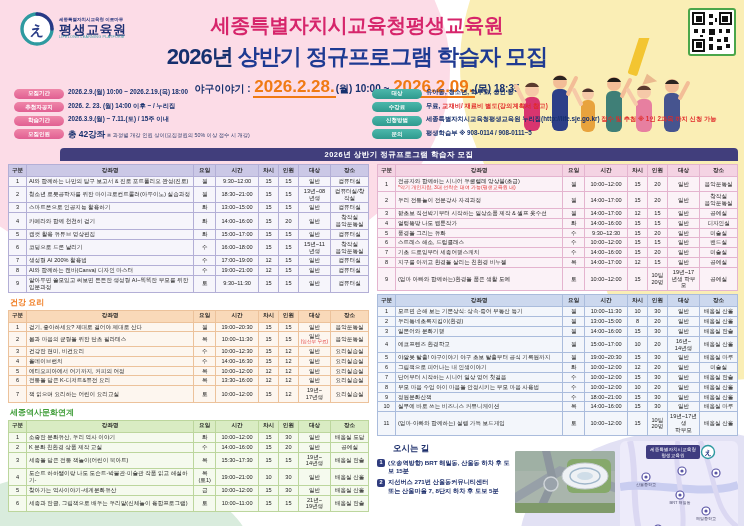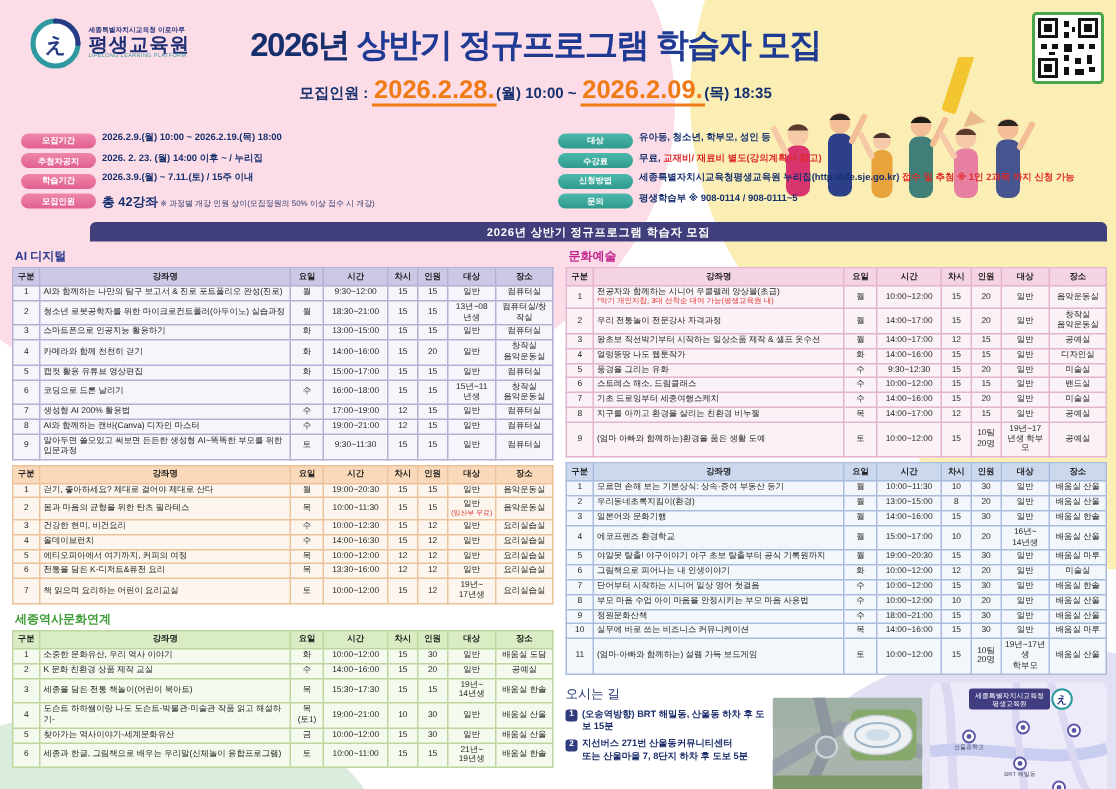--- a/index.html
+++ b/index.html
@@ -64,21 +64,21 @@
   td{font-size:5.6px;padding:1px 2px;text-align:center;color:#222;line-height:1.22;white-space:pre-line;word-break:break-all;}
   th,td{border:0.5px solid var(--bd);}
   tbody td{background:var(--rowbg);}
   td.tl{text-align:left;}
   td .note{display:block;color:#e03131;font-size:5px;line-height:1.1;}
   td .tgn{display:block;color:#e03131;font-size:4.6px;line-height:1.05;}
 
   
   .dir{position:relative;margin-top:2px;display:flex;gap:5px;}
   .dir-text{flex:1;min-width:0;}
-  .dir-title{font-size:8.5px;font-weight:normal;color:#1c2e6b;margin:2px 0 4px 0;}
+  .dir-title{font-size:8.5px;font-weight:bold;color:#1c2e6b;margin:2px 0 4px 16px;}
   .dir-item{display:flex;gap:3px;margin-bottom:3px;font-size:6.2px;font-weight:bold;color:#1c2e6b;line-height:1.35;white-space:pre-line;}
   .dbadge{flex:0 0 8px;height:8px;background:#2f3c7e;color:#fff;font-size:5.5px;border-radius:2px;
     display:flex;align-items:center;justify-content:center;margin-top:.5px;}
   .photo{flex:0 0 100px;height:62px;margin-top:10px;border-radius:2px;overflow:hidden;}
   .mapbox{flex:0 0 118px;height:102px;}
   .photo svg,.mapbox svg{width:100%;height:100%;display:block;}
 </style>
 </head>
 <body>
 
@@ -97,22 +97,23 @@
       <text x="17" y="22.5" text-anchor="middle" font-size="14" font-weight="bold" fill="#273a86">え</text>
     </svg>
     <div class="logo-texts">
       <span class="logo-small">세종특별자치시교육청 이로마루</span>
       <span class="logo-name">평생교육원</span>
       <span class="logo-tag">LIFELONG LEARNING PLATFORM</span>
     </div>
   </div>
 
   <div class="htitle">
+    <div class="t1">세종특별자치시교육청평생교육원</div>
     <div class="t2"><span class="y">2026년</span><span> 상반기 정규프로그램 학습자 모집</span></div>
-    <div class="t3"><span>모집인원 : </span><span class="big">2026.2.28.</span><span>(월) 10:00 ~ </span><span class="big">2026.2.09.</span><span>(목) 18:35</span></div>
+    <div class="t3"><span>야구이야기 : </span><span class="big">2026.2.28.</span><span>(월) 10:00 ~ </span><span class="big">2026.2.09.</span><span>(목) 18:35</span></div>
   </div>
 
   <div class="qr">
     <svg viewBox="0 0 21 21" shape-rendering="crispEdges">
       <rect width="21" height="21" fill="#fff"></rect>
       <g fill="#111">
         <rect x="0" y="0" width="7" height="7"></rect>
           <rect x="14" y="0" width="7" height="7"></rect>
           <rect x="0" y="14" width="7" height="7"></rect>
         <rect x="1" y="1" width="5" height="5" fill="#fff"></rect>
@@ -223,21 +224,20 @@
           <span class="info-val"><span>평생학습부 ※ 908-0114 / 908-0111~5</span></span>
         </div>
       </div>
   </div>
 
   <div class="banner">2026년 상반기 정규프로그램 학습자 모집</div>
 
   <div class="cols">
     <div class="col" id="col-left">
         <div class="section" style="--bd: #b3afd6; --rowbg: #f6f5fb;">
-          <div class="sec-title" style="color: rgb(43, 58, 140);">AI 디지털</div>
           <table>
             <colgroup>
               <col style="width: 5%;">
               <col style="width: 46.5%;">
               <col style="width: 6%;">
               <col style="width: 12%;">
               <col style="width: 5.5%;">
               <col style="width: 5.5%;">
               <col style="width: 9%;">
               <col style="width: 10.5%;">
@@ -346,20 +346,21 @@
                 <td>9:30~11:30</td>
                 <td>15</td>
                 <td>15</td>
                 <td>일반</td>
                 <td>컴퓨터실</td>
               </tr>
             </tbody>
           </table>
         </div>
         <div class="section" style="--bd: #ecc29b; --rowbg: #fdf6ef;">
+          <div class="sec-title" style="color: rgb(240, 121, 28);">건강 요리</div>
           <table>
             <colgroup>
               <col style="width: 5%;">
               <col style="width: 46.5%;">
               <col style="width: 6%;">
               <col style="width: 12%;">
               <col style="width: 5.5%;">
               <col style="width: 5.5%;">
               <col style="width: 9%;">
               <col style="width: 10.5%;">
@@ -540,21 +541,20 @@
 19년생</td>
                 <td>배움실 한솔</td>
               </tr>
             </tbody>
           </table>
         </div>
       </div>
     <div class="col" id="col-right">
 
     <div class="section" style="--bd: #e4b4cf; --rowbg: #fbf2f7;">
-          <div class="sec-title" style="color: rgb(195, 37, 142);">문화예술</div>
           <table>
             <colgroup>
               <col style="width: 5%;">
               <col style="width: 46.5%;">
               <col style="width: 6%;">
               <col style="width: 12%;">
               <col style="width: 5.5%;">
               <col style="width: 5.5%;">
               <col style="width: 9%;">
               <col style="width: 10.5%;">

